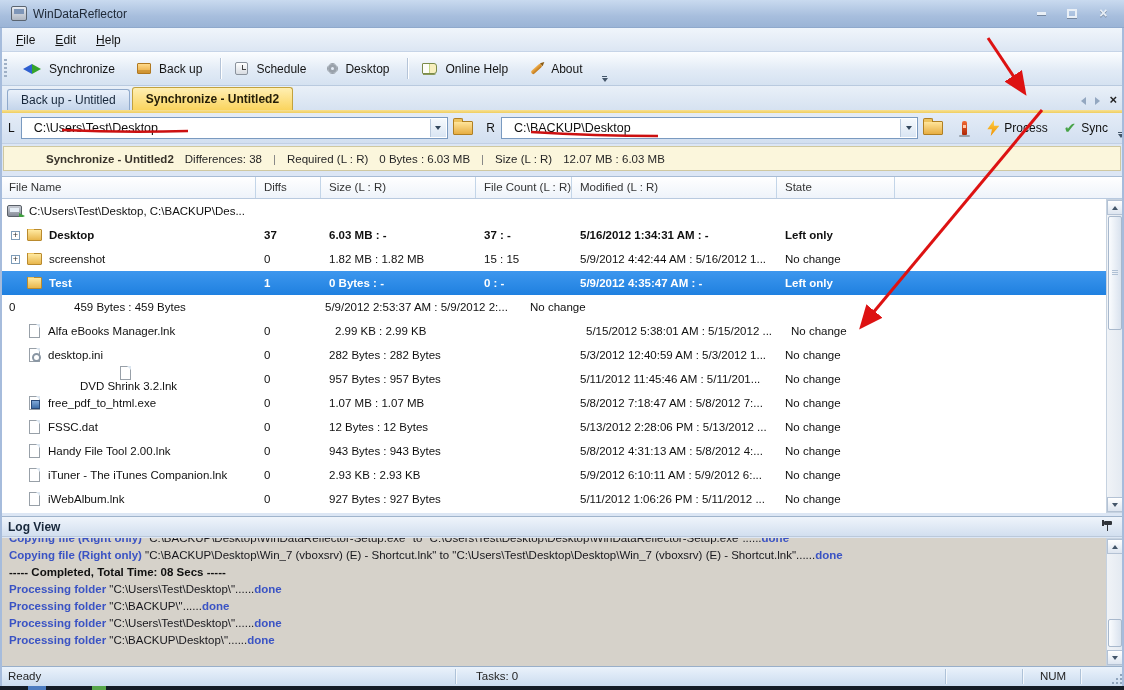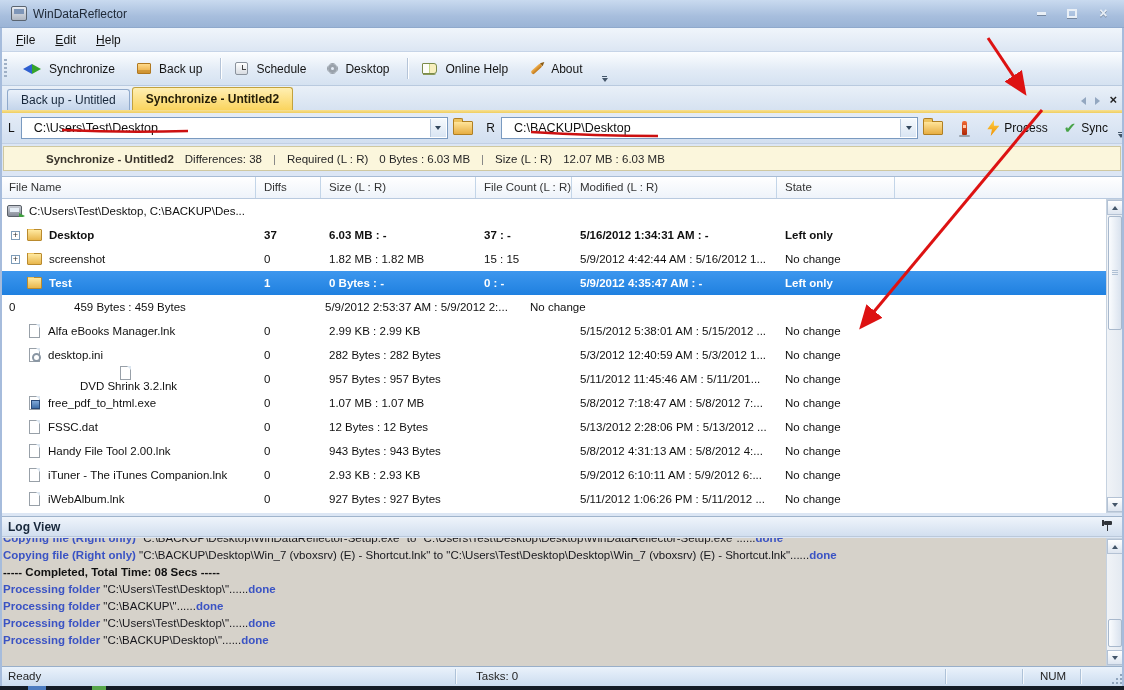--- a/index.html
+++ b/index.html
@@ -104,21 +104,21 @@
   .grid-sb .sb-thumb{top:16px;height:114px;}
   .grid-sb .sb-thumb::after{content:"";position:absolute;left:3px;right:3px;top:50%;margin-top:-3px;height:5px;background:repeating-linear-gradient(to bottom,#AFC0D4 0 1px,transparent 1px 2px);}
   .log-sb .sb-thumb{bottom:18px;height:28px;}
 
   
   .logheader{left:0;top:516px;right:0;height:21px;background:linear-gradient(#EFF4FB,#D2DFEF);border-top:1px solid #A0B4CC;border-bottom:1px solid #BBC9DB;display:flex;align-items:center;padding-left:8px;font-size:12px;font-weight:bold;color:#17273A;}
   .pin{position:absolute;right:10px;top:3px;width:12px;height:14px;}
   .pinhead{position:absolute;left:2px;top:1px;width:8px;height:4px;background:#30343A;border-radius:1px;}
   .pinhead::before{content:"";position:absolute;left:-2px;top:-1px;width:2px;height:6px;background:#30343A;}
   .pinneedle{position:absolute;left:5px;top:5px;width:1px;height:6px;background:#30343A;}
-  .logbody{left:2px;top:538px;width:1104px;height:128px;background:#D6D2CA;overflow:hidden;padding-left:1px;font-size:11.5px;}
+  .logbody{left:2px;top:538px;width:1104px;height:128px;background:#D6D2CA;overflow:hidden;padding-left:7px;font-size:11.5px;}
   .logline{height:17px;line-height:17px;white-space:nowrap;overflow:hidden;}
   .logline.first{margin-top:-8px;}
   .lp,.ld{color:#3A53C4;font-weight:bold;}
   .lb{color:#17171C;}
   .lplain{color:#101010;font-weight:bold;}
 
   
   .statusbar{left:0;top:666px;right:0;height:20px;background:linear-gradient(#EAF2FB,#CBDCEF);border-top:1px solid #99AFC9;font-size:11.5px;color:#242424;padding-left:19px;}
   .sb-ready{position:absolute;left:8px;line-height:19px;}
   .sb-tasks{position:absolute;left:476px;line-height:19px;}
@@ -335,21 +335,21 @@
         <span class="cell" style="width: 205px;">5/9/2012 2:53:37 AM : 5/9/2012 2:...</span>
         <span class="cell" style="width: 118px;">No change</span>
       </div>
       <div class="trow">
         <span class="cell cell-name" style="width: 255px;">
           <span class="sp" style="width: 26px;"></span>
           <span class="ic-file"></span>
           <span>Alfa eBooks Manager.lnk</span>
         </span>
         <span class="cell" style="width: 65px;">0</span>
-        <span class="cell" style="width: 155px;">2.99 KB : 2.99 KB</span>
+        <span class="cell" style="width: 155px; margin-left: 6px;">2.99 KB : 2.99 KB</span>
         <span class="cell" style="width: 96px;"></span>
         <span class="cell" style="width: 205px;">5/15/2012 5:38:01 AM : 5/15/2012 ...</span>
         <span class="cell" style="width: 118px;">No change</span>
       </div>
       <div class="trow">
         <span class="cell cell-name" style="width: 255px;">
           <span class="sp" style="width: 26px;"></span>
           <span class="ic-file ini"></span>
           <span>desktop.ini</span>
         </span>

